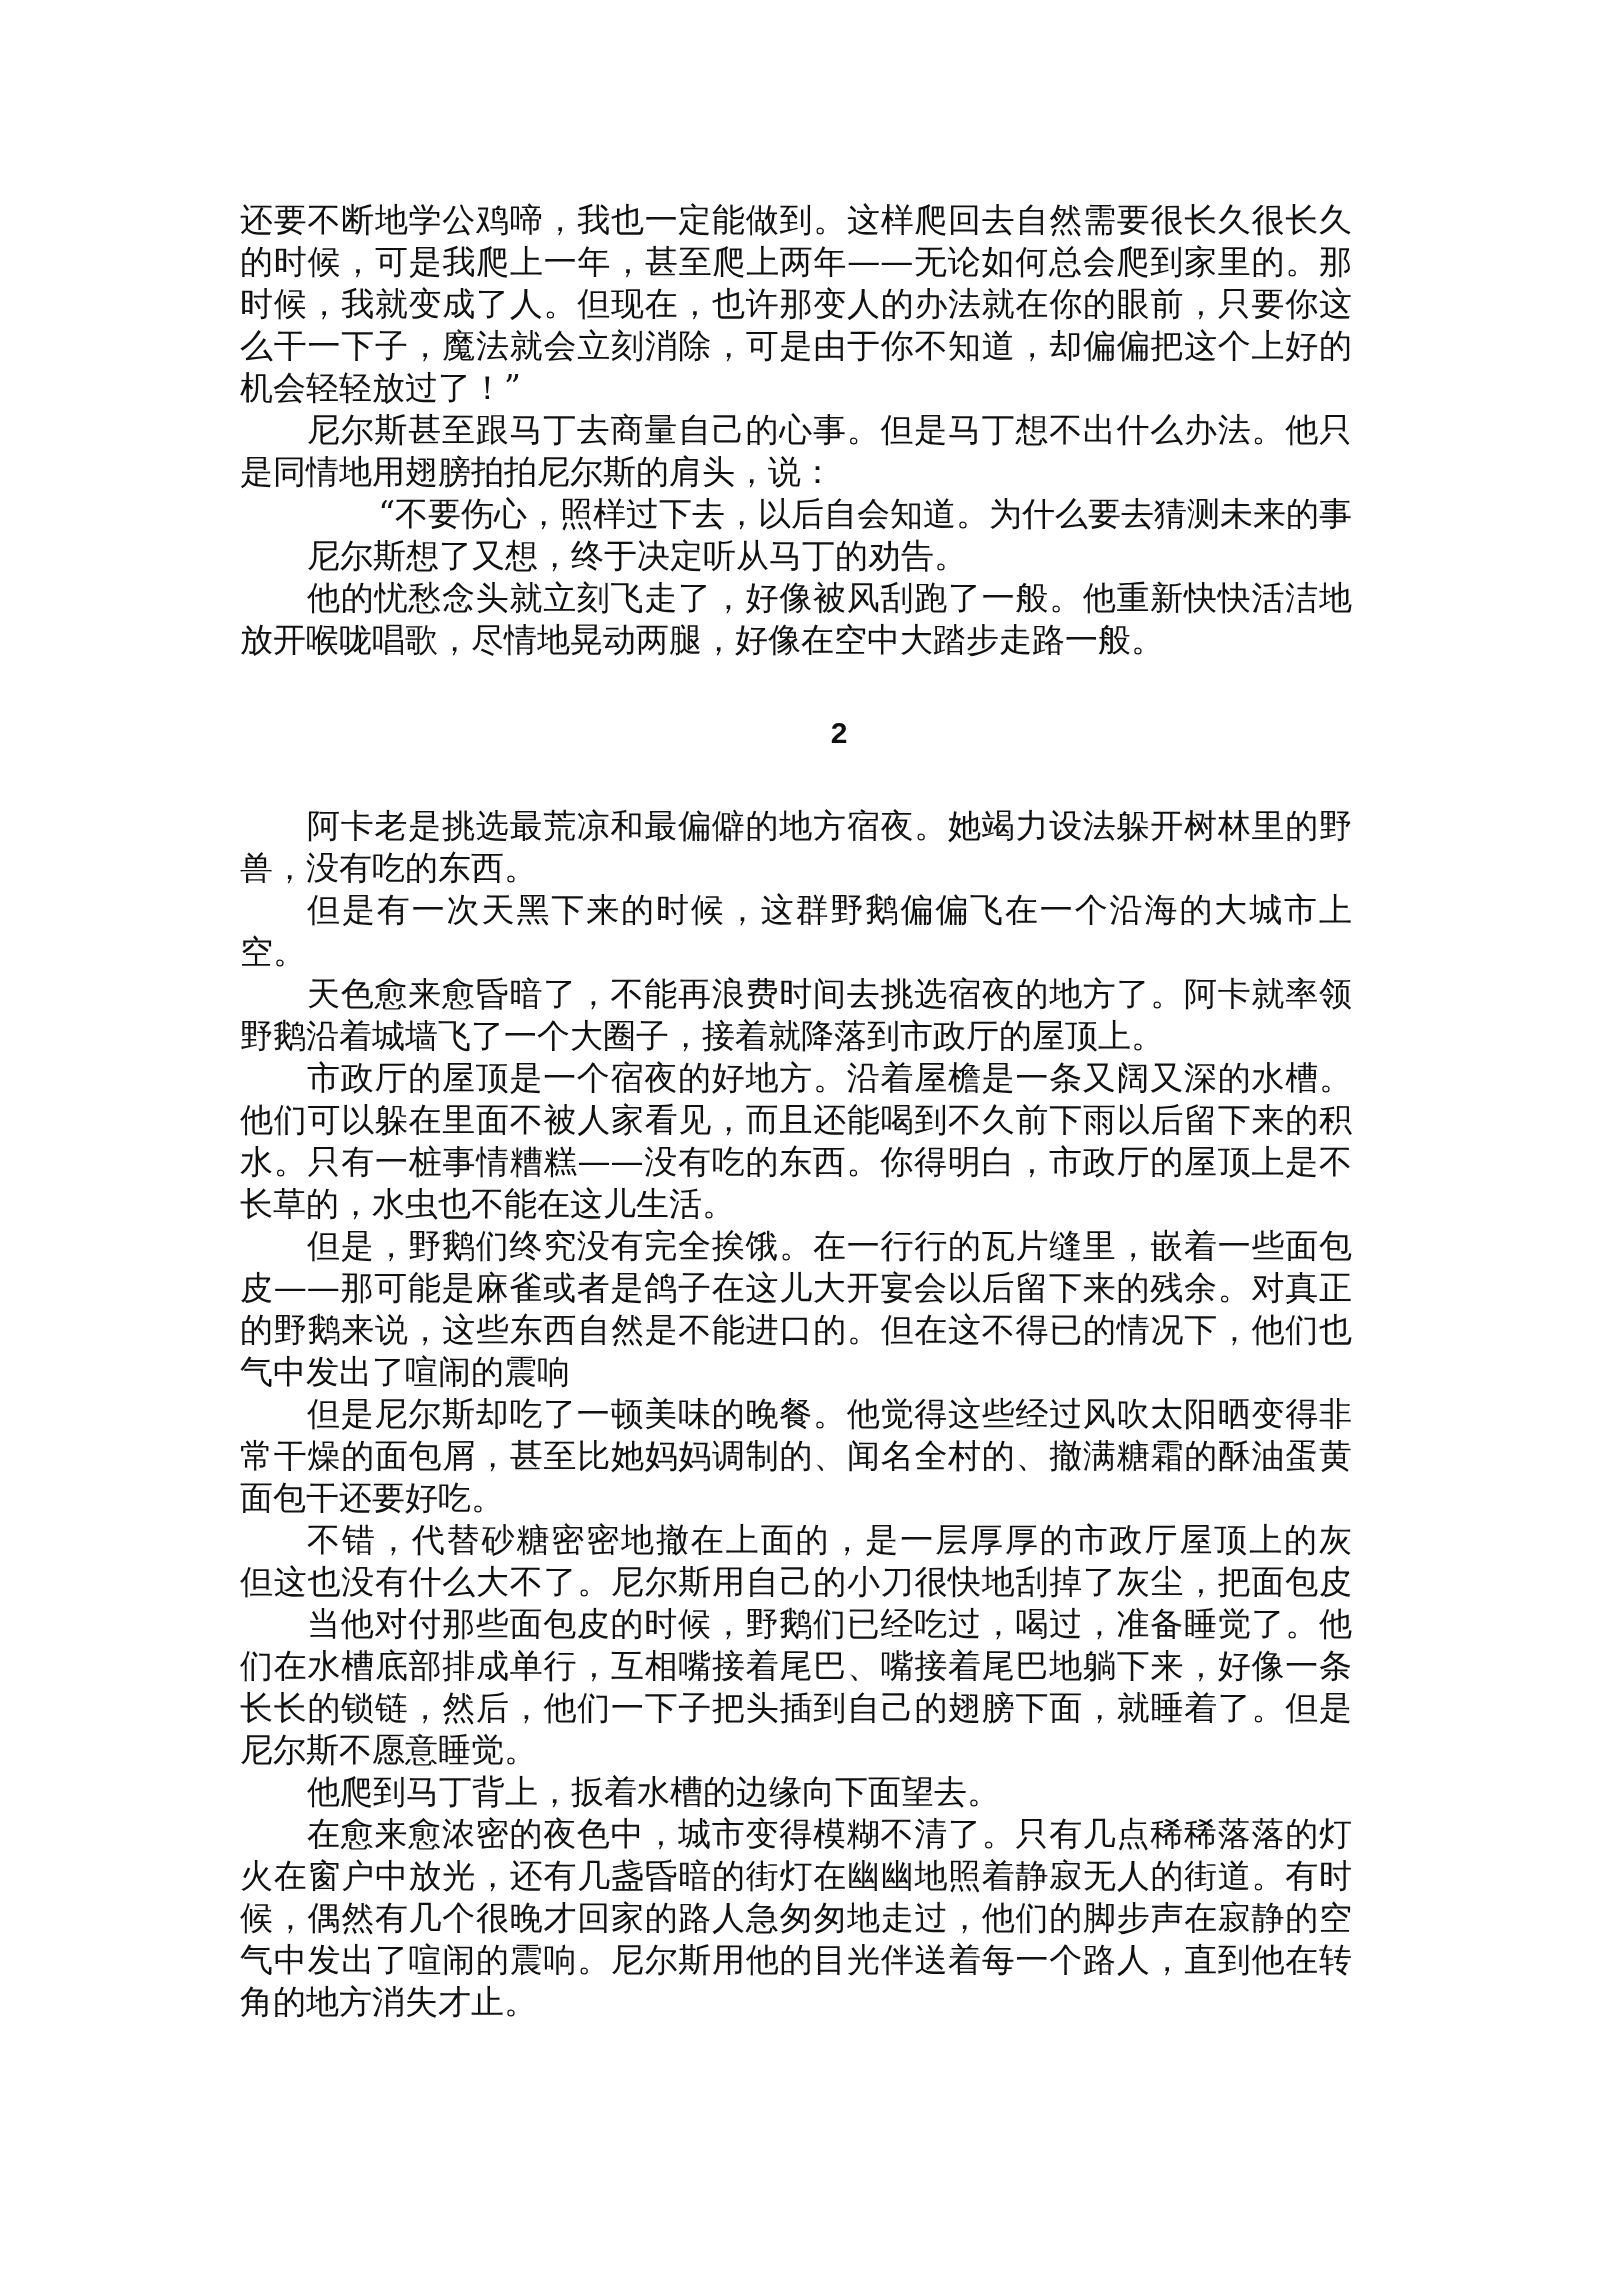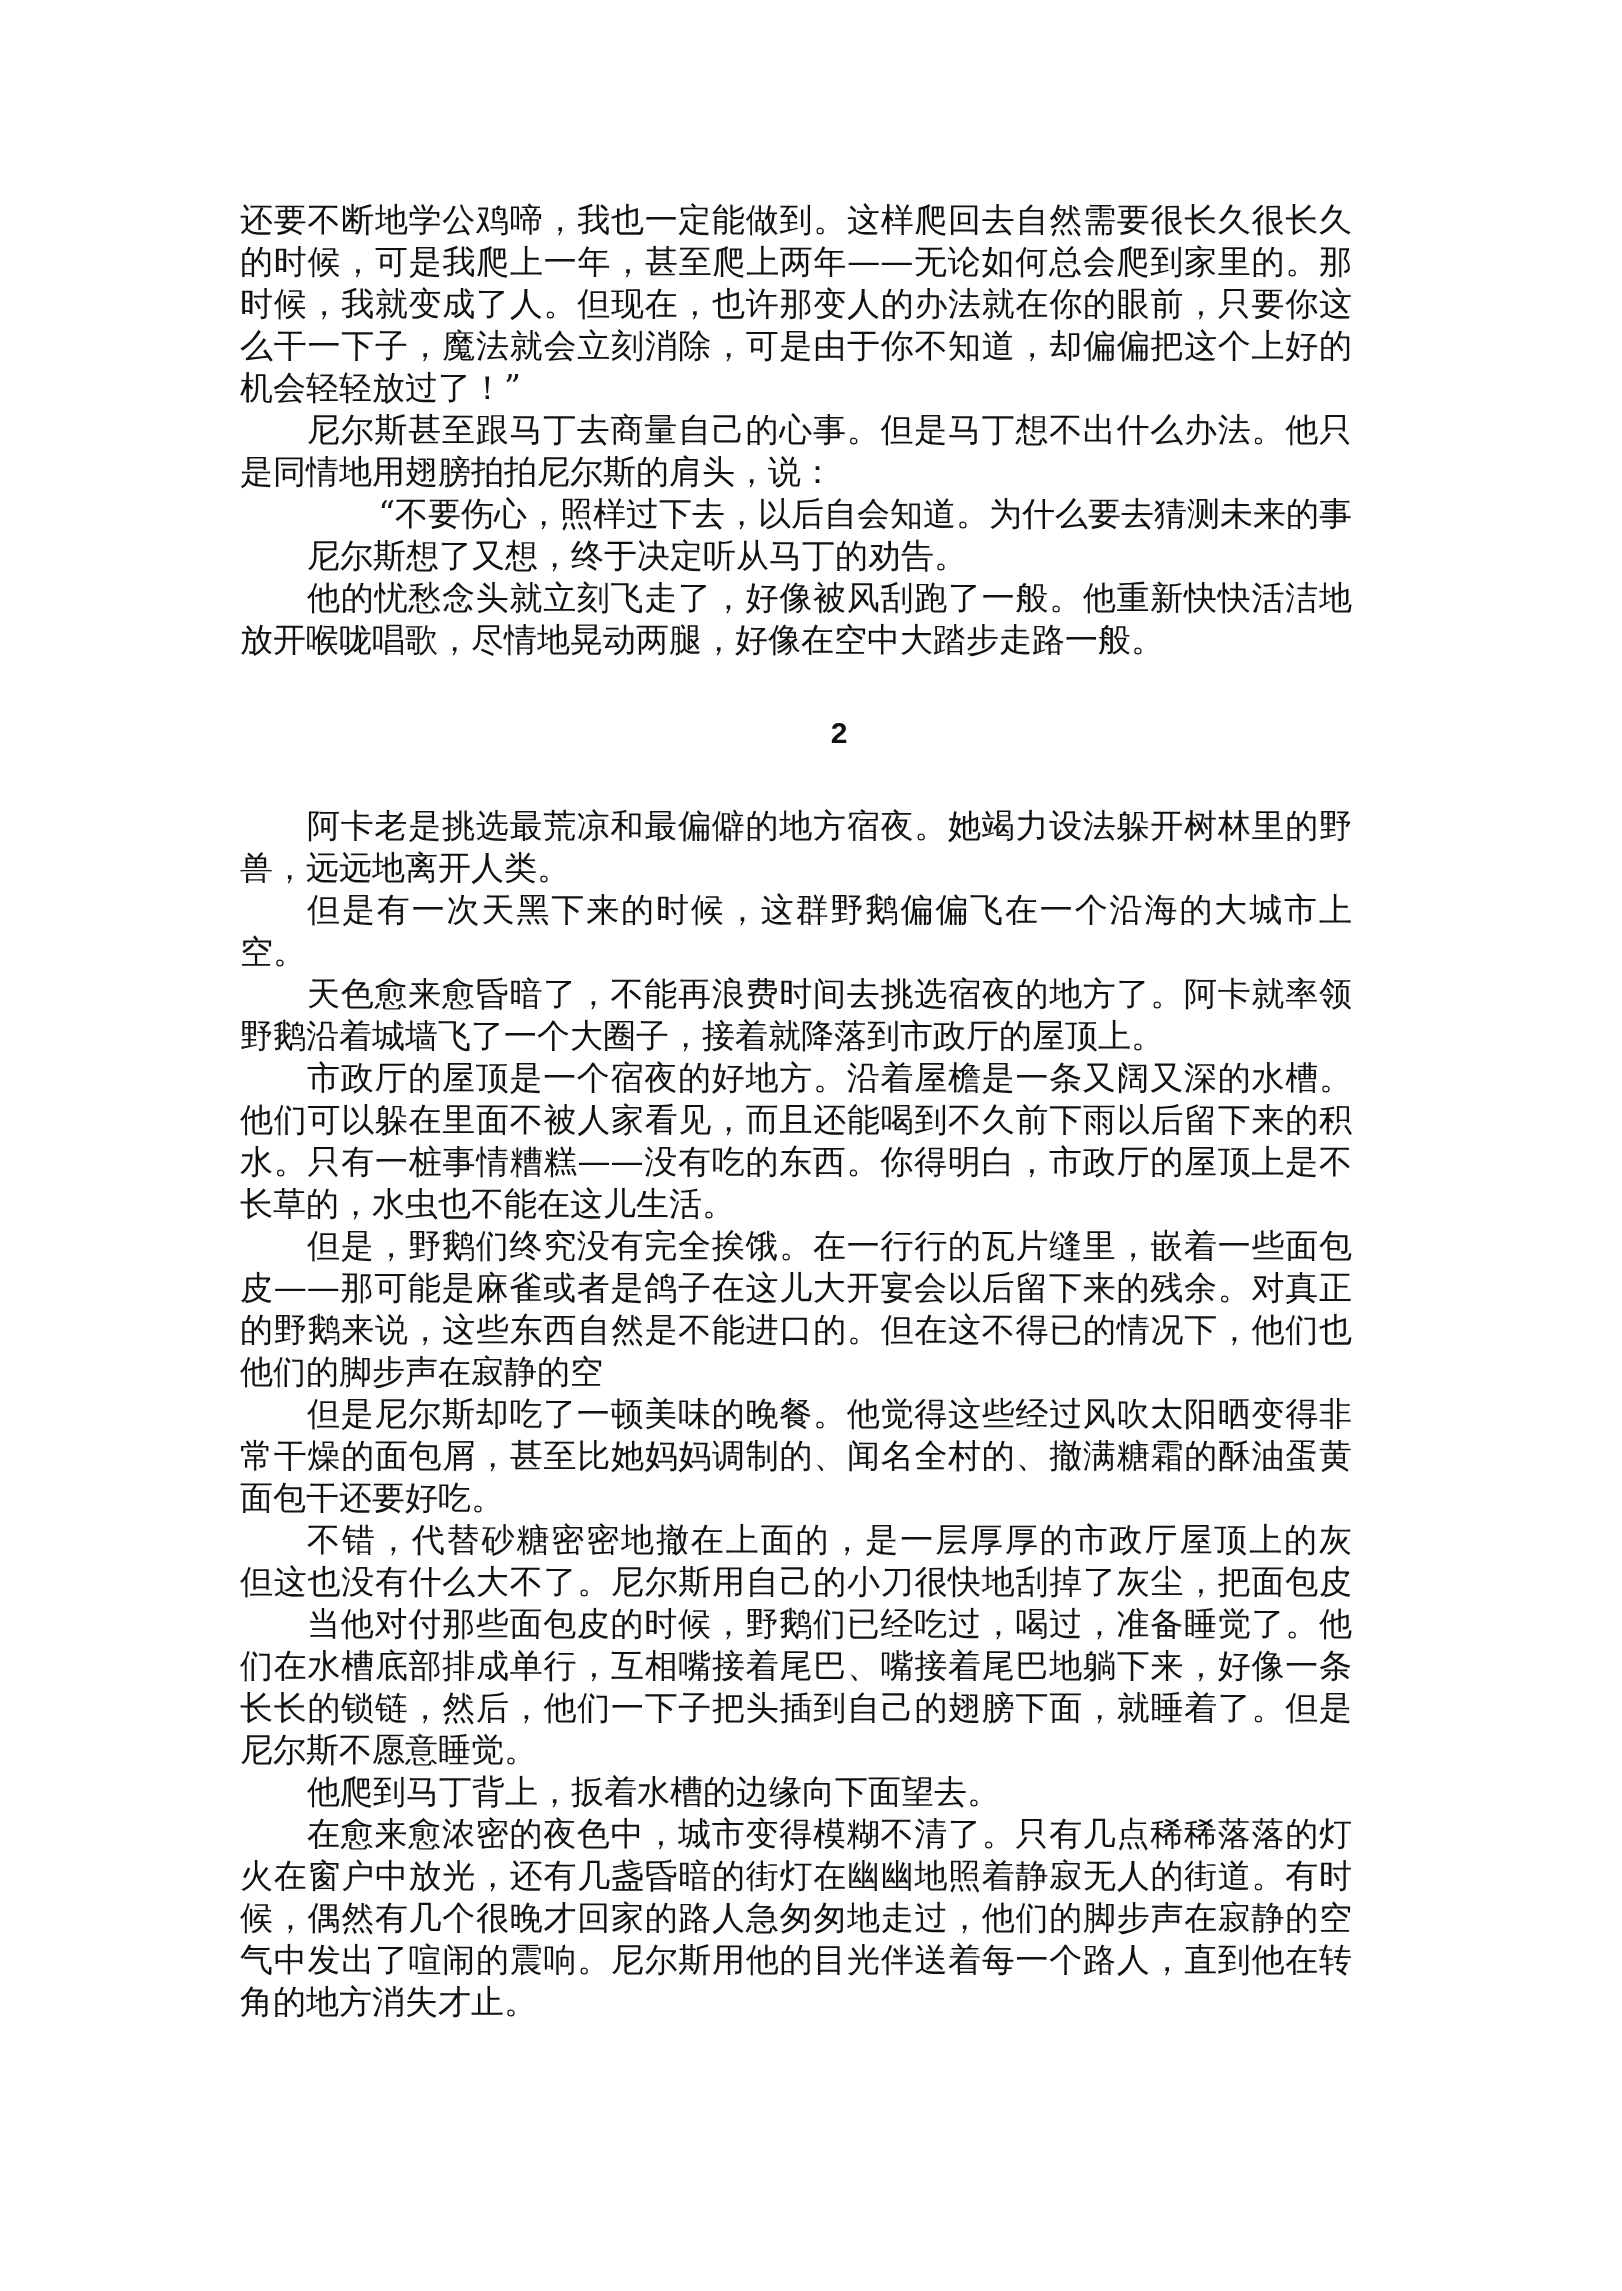--- a/index.html
+++ b/index.html
@@ -62,33 +62,33 @@
       <div class="line">么干一下子，魔法就会立刻消除，可是由于你不知道，却偏偏把这个上好的</div>
       <div class="line end">机会轻轻放过了！”</div>
       <div class="line indent">尼尔斯甚至跟马丁去商量自己的心事。但是马丁想不出什么办法。他只</div>
       <div class="line end">是同情地用翅膀拍拍尼尔斯的肩头，说：</div>
       <div class="line indent end">“不要伤心，照样过下去，以后自会知道。为什么要去猜测未来的事情！”</div>
       <div class="line indent end">尼尔斯想了又想，终于决定听从马丁的劝告。</div>
       <div class="line indent">他的忧愁念头就立刻飞走了，好像被风刮跑了一般。他重新快快活洁地</div>
       <div class="line end">放开喉咙唱歌，尽情地晃动两腿，好像在空中大踏步走路一般。</div>
       <div class="chapter-heading">2</div>
       <div class="line indent">阿卡老是挑选最荒凉和最偏僻的地方宿夜。她竭力设法躲开树林里的野</div>
-      <div class="line end">兽，远远地离开人类。</div>
+      <div class="line end">兽，没有吃的东西。</div>
       <div class="line indent">但是有一次天黑下来的时候，这群野鹅偏偏飞在一个沿海的大城市上</div>
       <div class="line end">空。</div>
       <div class="line indent">天色愈来愈昏暗了，不能再浪费时间去挑选宿夜的地方了。阿卡就率领</div>
       <div class="line end">野鹅沿着城墙飞了一个大圈子，接着就降落到市政厅的屋顶上。</div>
       <div class="line indent">市政厅的屋顶是一个宿夜的好地方。沿着屋檐是一条又阔又深的水槽。</div>
       <div class="line">他们可以躲在里面不被人家看见，而且还能喝到不久前下雨以后留下来的积</div>
       <div class="line">水。只有一桩事情糟糕——没有吃的东西。你得明白，市政厅的屋顶上是不</div>
       <div class="line end">长草的，水虫也不能在这儿生活。</div>
       <div class="line indent">但是，野鹅们终究没有完全挨饿。在一行行的瓦片缝里，嵌着一些面包</div>
       <div class="line">皮——那可能是麻雀或者是鸽子在这儿大开宴会以后留下来的残余。对真正</div>
       <div class="line">的野鹅来说，这些东西自然是不能进口的。但在这不得已的情况下，他们也</div>
-      <div class="line end">他们的脚步声在寂静的空</div>
+      <div class="line end">气中发出了喧闹的震响</div>
       <div class="line indent">但是尼尔斯却吃了一顿美味的晚餐。他觉得这些经过风吹太阳晒变得非</div>
       <div class="line">常干燥的面包屑，甚至比她妈妈调制的、闻名全村的、撤满糖霜的酥油蛋黄</div>
       <div class="line end">面包干还要好吃。</div>
       <div class="line indent">不错，代替砂糖密密地撤在上面的，是一层厚厚的市政厅屋顶上的灰尘，</div>
       <div class="line">但这也没有什么大不了。尼尔斯用自己的小刀很快地刮掉了灰尘，把面包皮</div>
       <div class="line indent">当他对付那些面包皮的时候，野鹅们已经吃过，喝过，准备睡觉了。他</div>
       <div class="line">们在水槽底部排成单行，互相嘴接着尾巴、嘴接着尾巴地躺下来，好像一条</div>
       <div class="line">长长的锁链，然后，他们一下子把头插到自己的翅膀下面，就睡着了。但是</div>
       <div class="line end">尼尔斯不愿意睡觉。</div>
       <div class="line indent end">他爬到马丁背上，扳着水槽的边缘向下面望去。</div>

